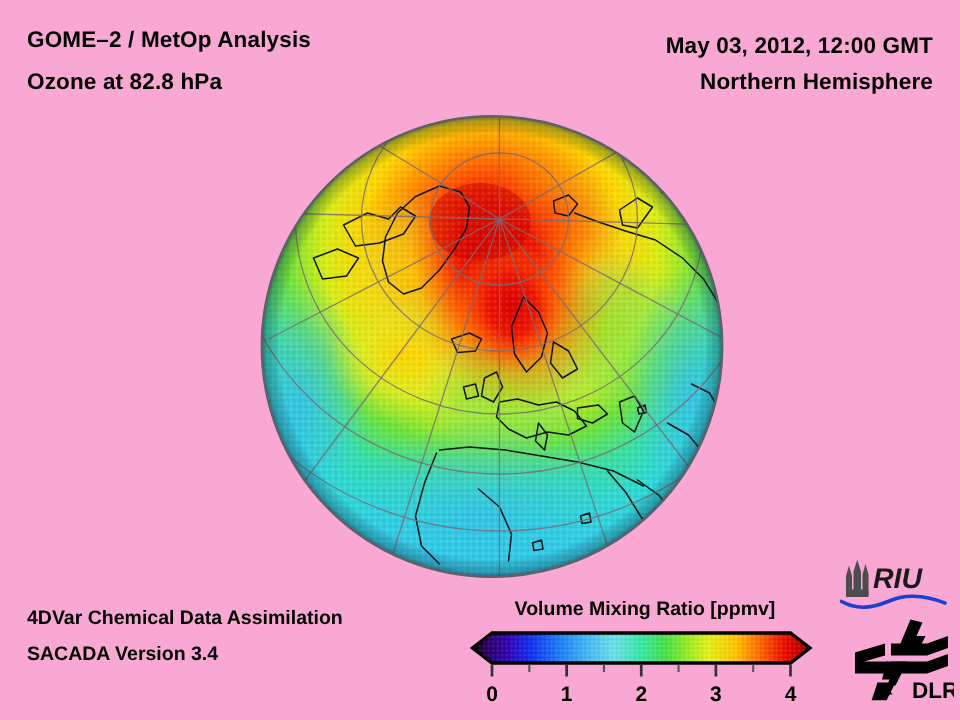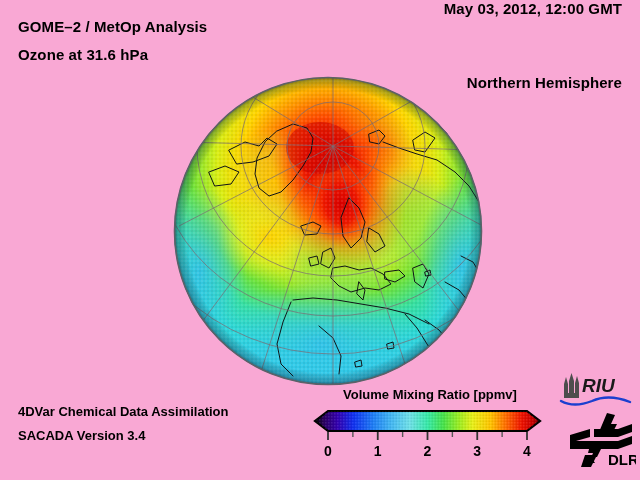--- a/index.html
+++ b/index.html
@@ -20,22 +20,22 @@
   
   .hdr {
     position: absolute;
     font-size: 15px;
     font-weight: bold;
     letter-spacing: 0.1px;
     white-space: nowrap;
   }
   #title-line1 { left: 18px;  top: 18px; }
   #title-line2 { left: 18px;  top: 46px; }
-  #date-line   { right: 18px; top: 0; text-align: right; margin-left: 12px; }
-  #region-line { right: 18px; top: 46px; text-align: right; margin-top: 28px; }
+  #date-line   { right: 18px; top: 22px; text-align: right; margin-left: 12px; }
+  #region-line { right: 18px; top: 46px; text-align: right; }
 
   
   #globe-wrap {
     position: absolute;
     left: 173px;
     top: 76px;
     width: 310px;
     height: 310px;
   }
   #globe-svg { display: block; }
@@ -49,21 +49,21 @@
     white-space: nowrap;
   }
   #foot1 { top: 404px; }
   #foot2 { top: 428px; }
   #foot3 { top: 452px; }
 
   
   #cbar-block {
     position: absolute;
     left: 310px;
-    top: 387px;
+    top: 398px;
     width: 240px;
     height: 76px;
   }
   #cbar-title {
     position: absolute;
     left: 0;
     top: 0;
     width: 240px;
     text-align: center;
     font-size: 13px;
@@ -91,21 +91,21 @@
     width: 70px;
     height: 56px;
   }
 </style>
 </head>
 <body>
 
 <div id="page">
 
   <div class="hdr" id="title-line1">GOME–2 / MetOp Analysis</div>
-  <div class="hdr" id="title-line2">Ozone at 31.6 hPa</div>
+  <div class="hdr" id="title-line2">Ozone at 82.8 hPa</div>
   <div class="hdr" id="date-line">May 03, 2012, 12:00 GMT</div>
   <div class="hdr" id="region-line">Northern Hemisphere</div>
 
   <div id="globe-wrap">
     <svg id="globe-svg" width="310" height="310" viewBox="0 0 310 310">
       <defs>
         <clipPath id="diskClip">
           <circle cx="155" cy="155" r="154"></circle>
         </clipPath>
 

